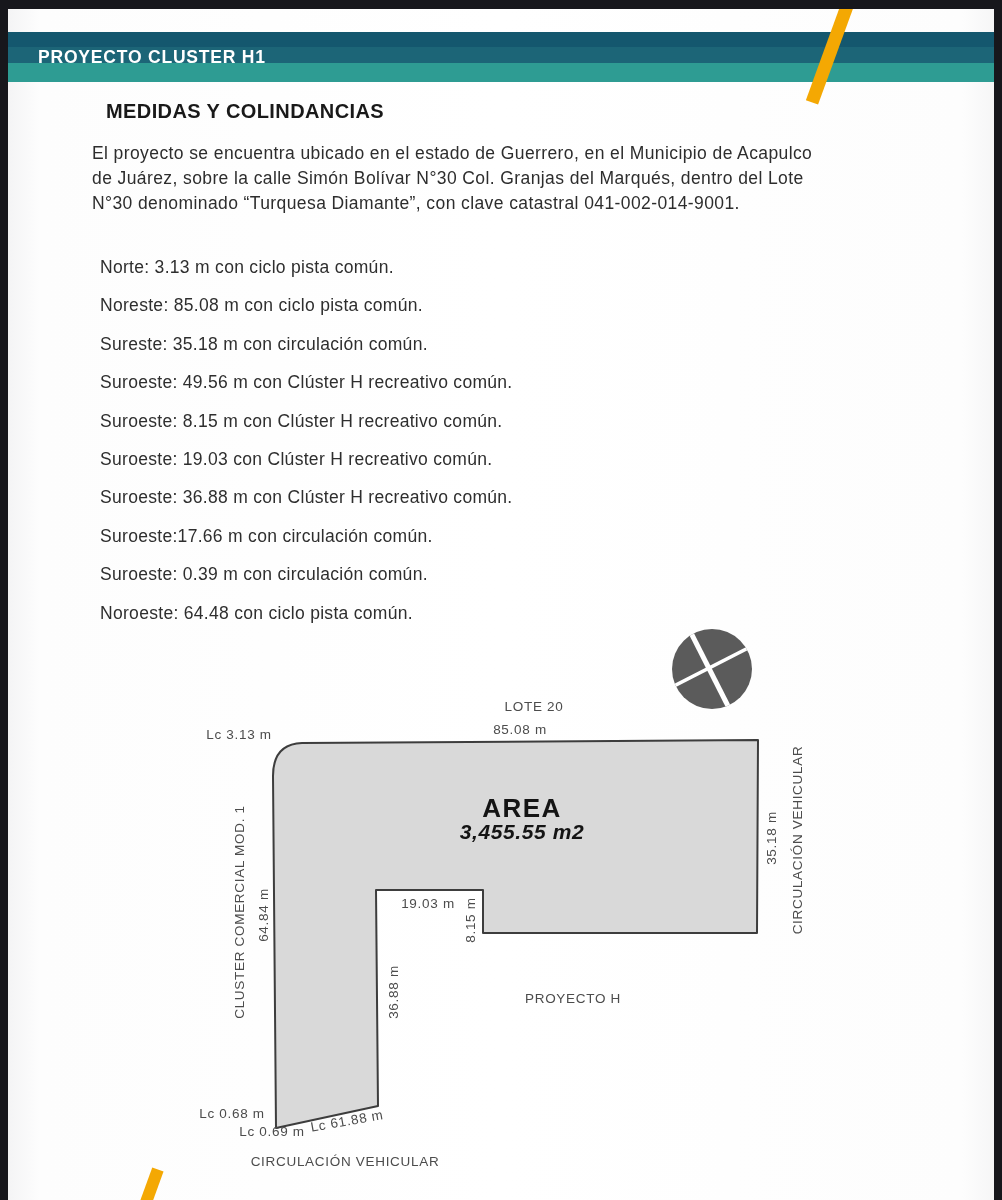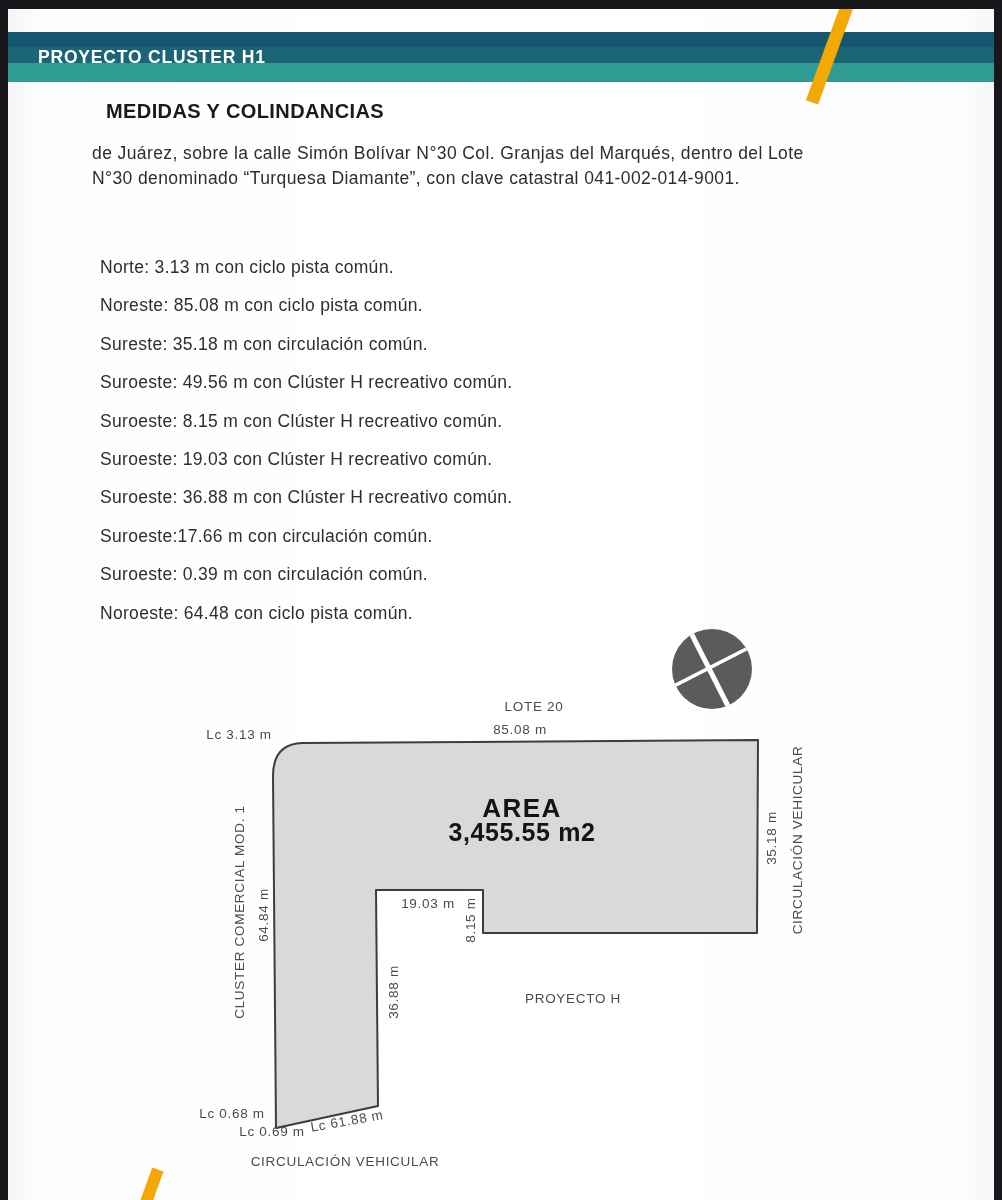--- a/index.html
+++ b/index.html
@@ -36,37 +36,38 @@
   .blist .bitem{line-height:38.4px;white-space:nowrap;}
 
   
   .plan{position:absolute;left:190px;top:620px;width:620px;height:560px;}
   .plan svg{position:absolute;left:0;top:0;}
   .plab{position:absolute;transform:translate(-50%,-50%);white-space:nowrap;
         font-size:13.5px;color:#4c4c4c;letter-spacing:0.7px;}
   .rot90{transform:translate(-50%,-50%) rotate(-90deg);}
   .rot10{transform:translate(-50%,-50%) rotate(-10deg);}
   .area-title{font-size:26px;font-weight:800;color:#141414;letter-spacing:1.5px;}
-  .area-value{font-size:25px;font-weight:800;color:#141414;letter-spacing:0.6px;}
+  .area-value{font-size:21px;font-weight:800;color:#141414;letter-spacing:0.6px;font-style:italic;}
 </style>
 </head>
 <body>
 
 <div class="page">
 
   <div class="band">
     <span class="band-title">PROYECTO CLUSTER H1</span>
   </div>
 
   <div class="yellow-line yl-top"></div>
   <div class="yellow-line yl-bottom"></div>
 
   <div class="sec-title">MEDIDAS Y COLINDANCIAS</div>
 
   <div class="paragraph">
+    <div>El proyecto se encuentra ubicado en el estado de Guerrero, en el Municipio de Acapulco</div>
     <div>de Juárez, sobre la calle Simón Bolívar N°30 Col. Granjas del Marqués, dentro del Lote</div>
     <div>N°30 denominado “Turquesa Diamante”, con clave catastral 041-002-014-9001.</div>
   </div>
 
   <div class="blist">
     <div class="bitem">Norte: 3.13 m con ciclo pista común.</div>
     <div class="bitem">Noreste: 85.08 m con ciclo pista común.</div>
     <div class="bitem">Sureste: 35.18 m con circulación común.</div>
     <div class="bitem">Suroeste: 49.56 m con Clúster H recreativo común.</div>
     <div class="bitem">Suroeste: 8.15 m con Clúster H recreativo común.</div>

